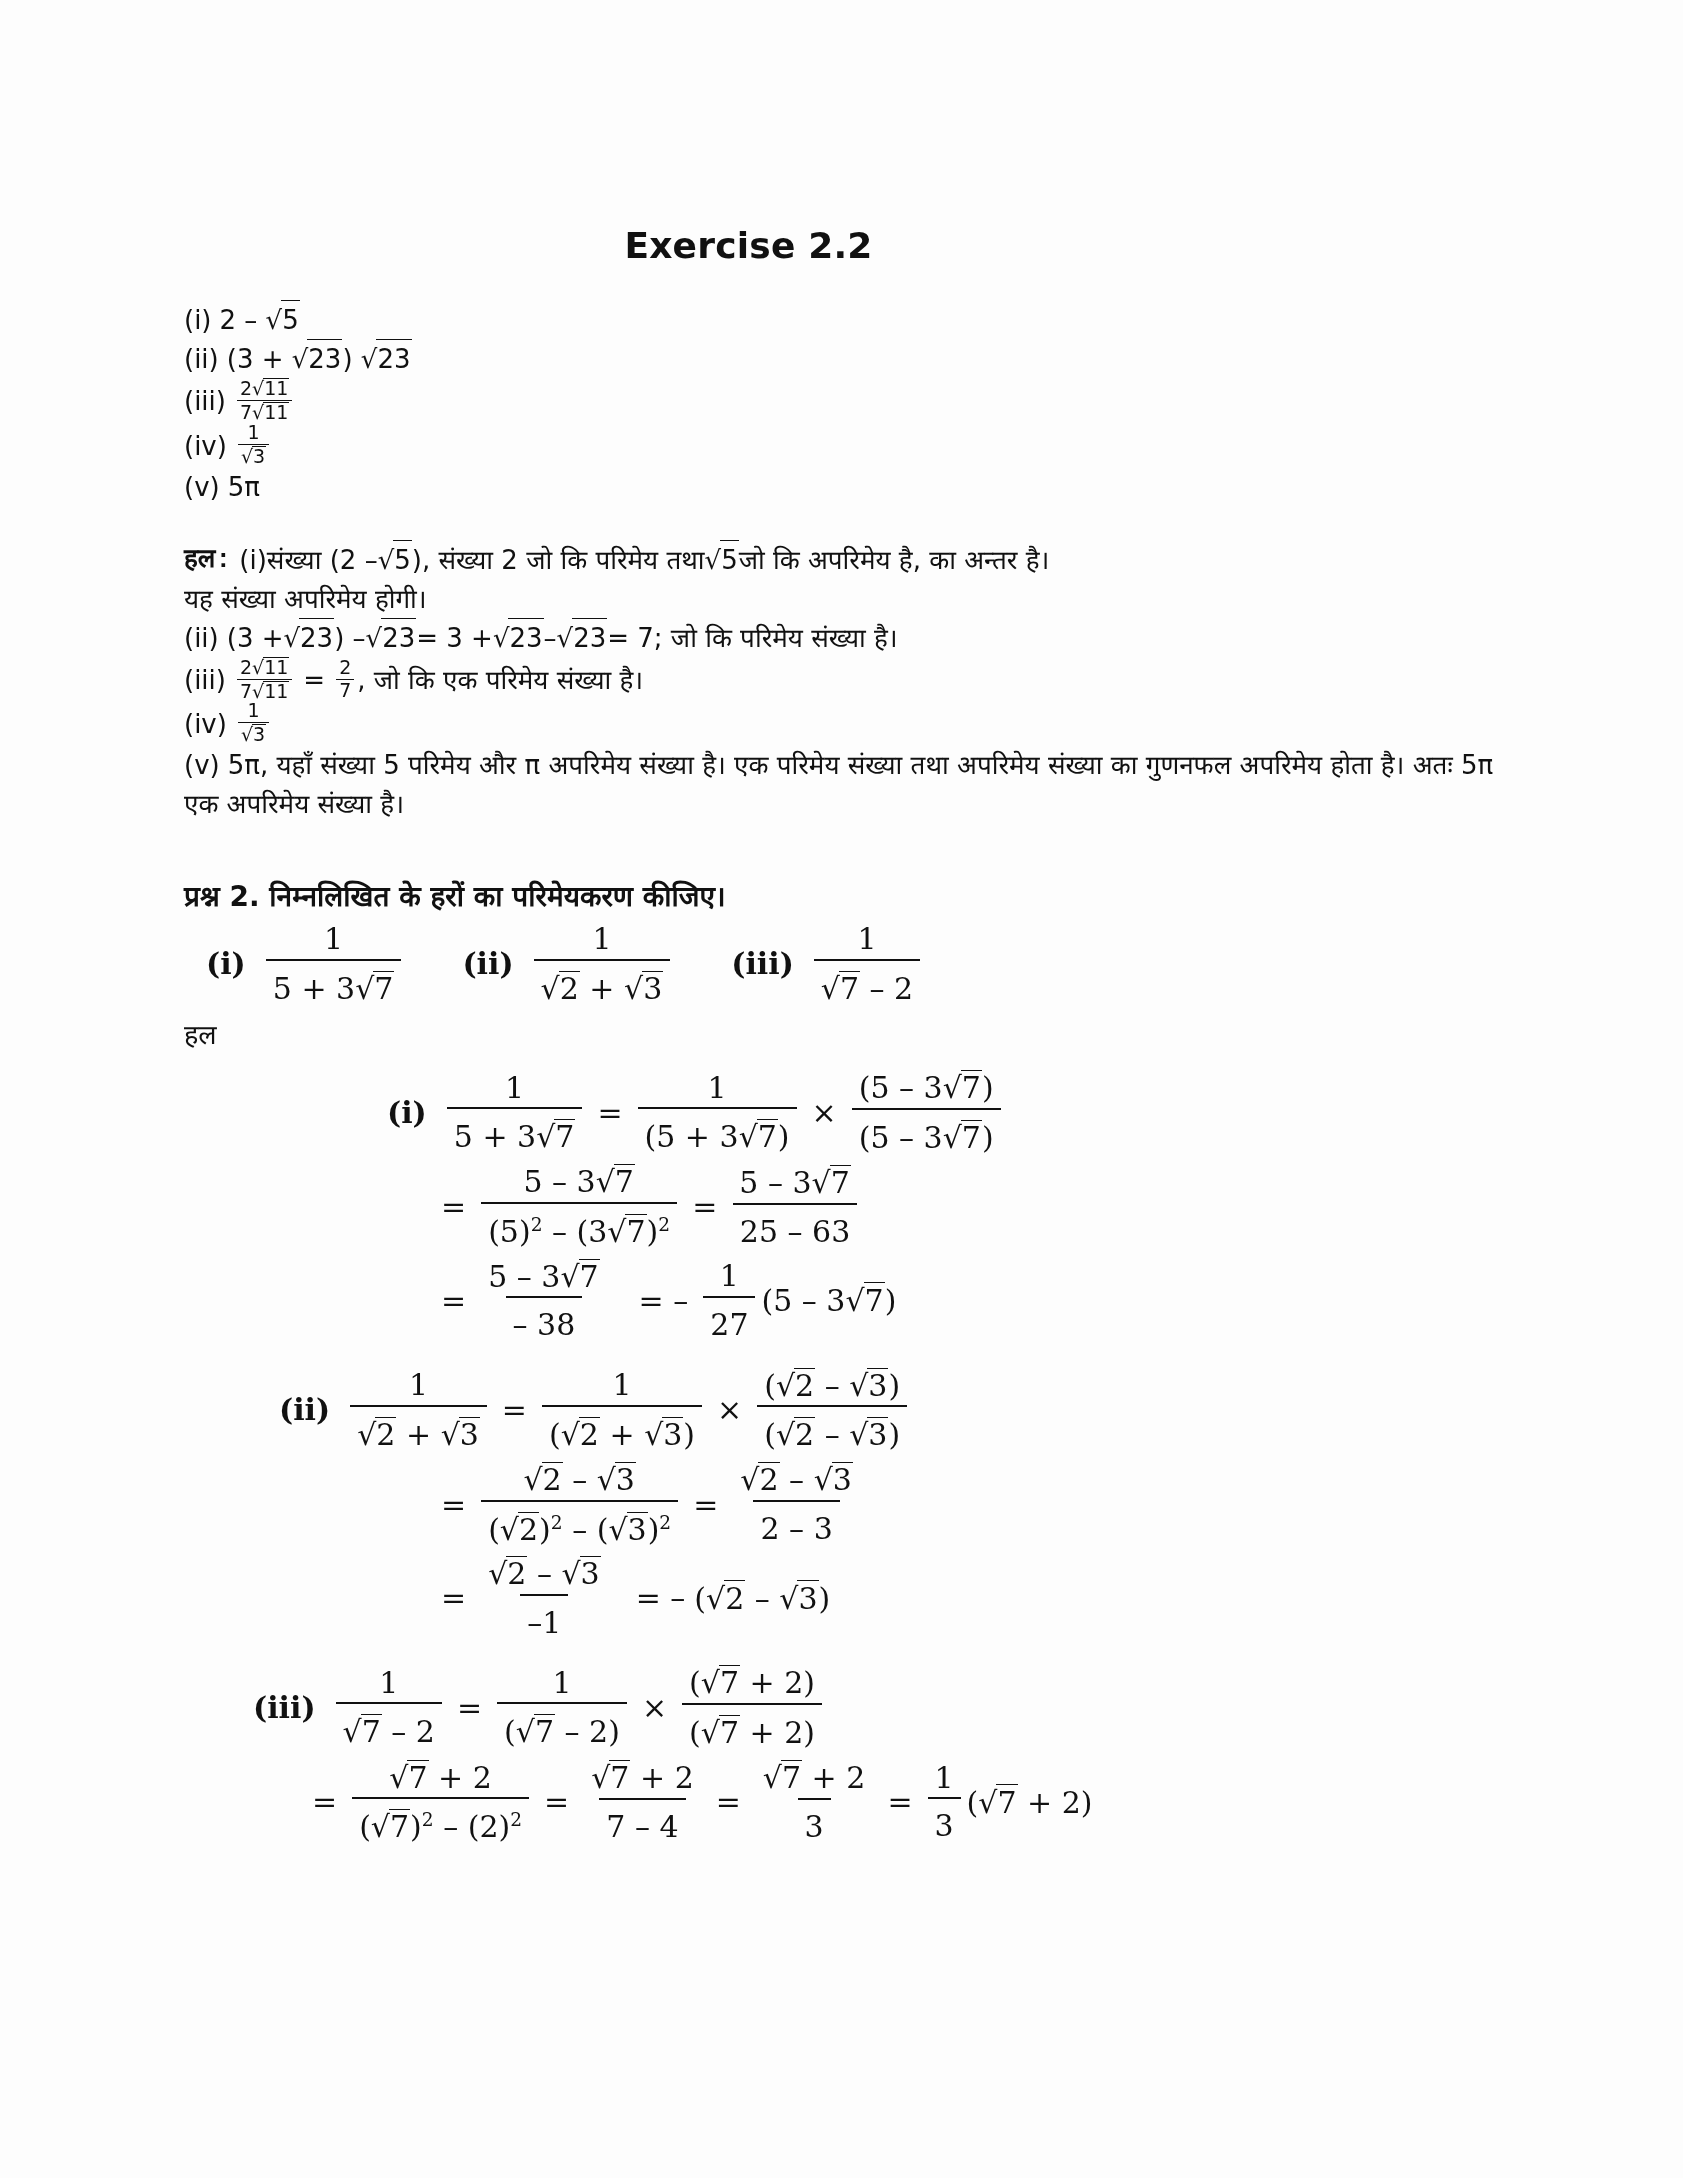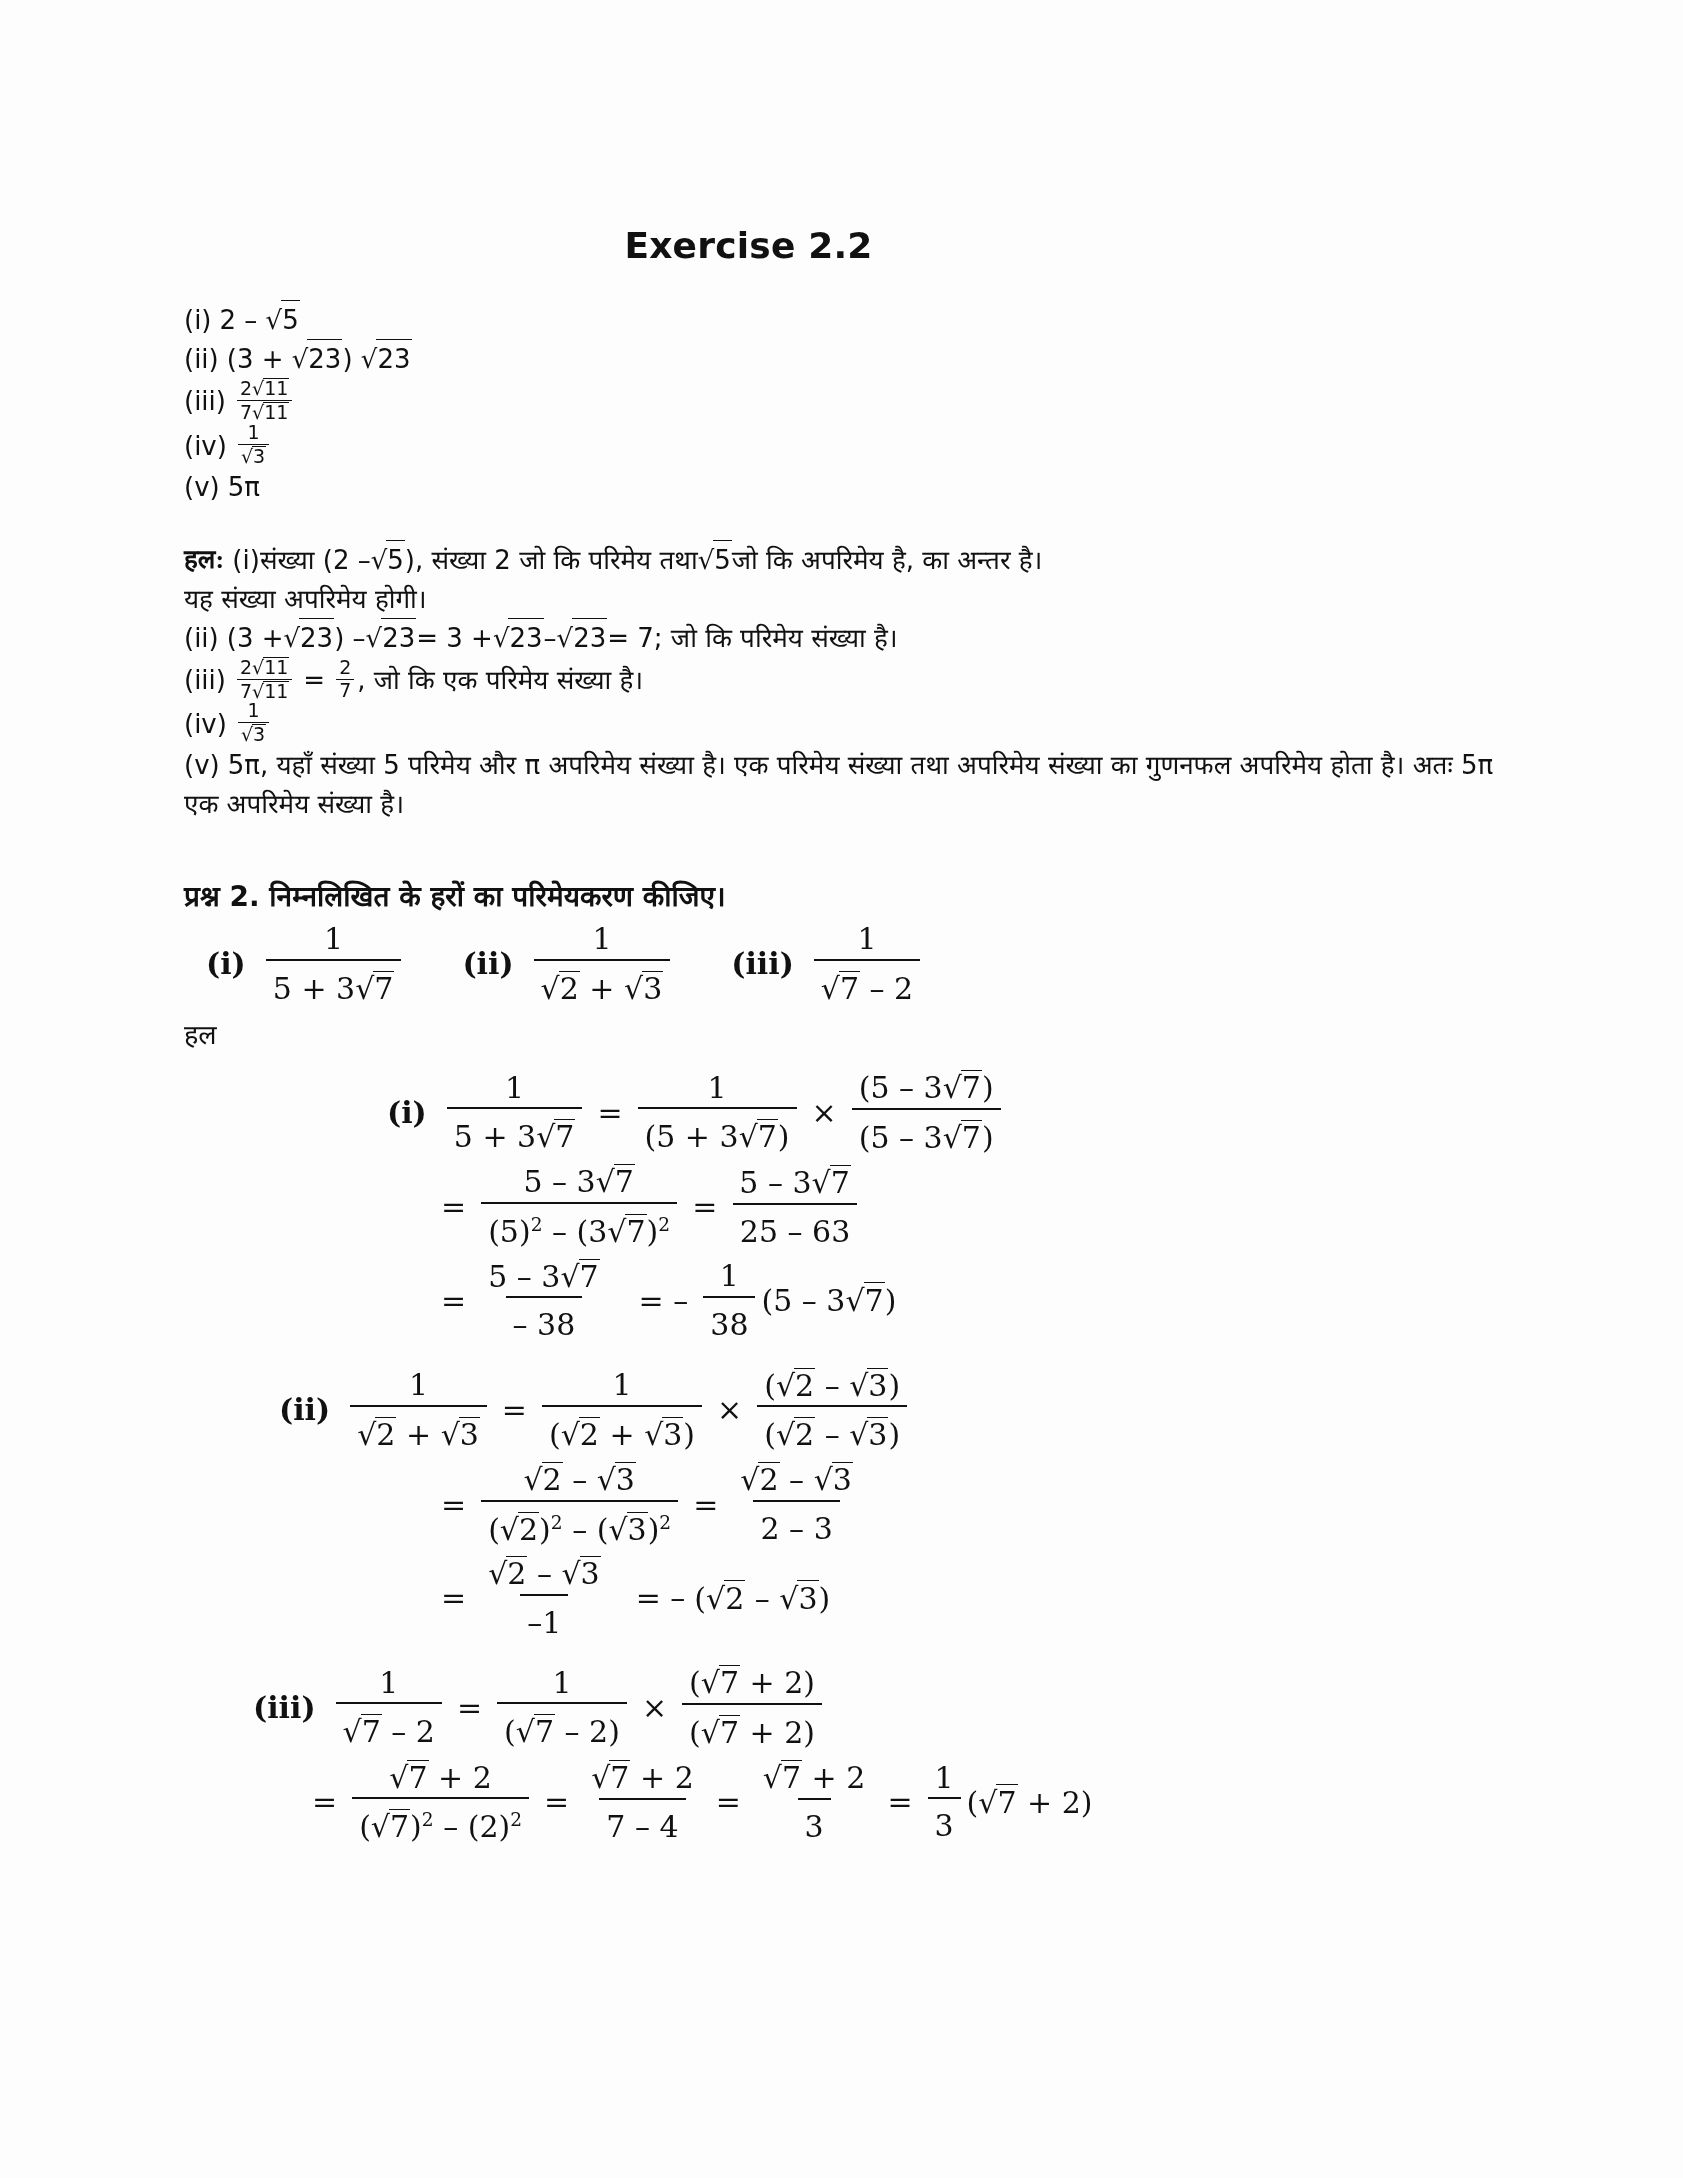--- a/index.html
+++ b/index.html
@@ -43,21 +43,21 @@
   }
   .q-heading {
     font-weight: bold;
     font-size: 28px;
     font-family: "DejaVu Sans", sans-serif;
     margin: 0 0 6px 0;
     line-height: 1.35;
   }
   .hal-label {
     font-weight: bold;
-    font-family: Liberation Serif, serif;
+    font-family: Liberation Mono, monospace;
     text-align: center;
   }
 
   
   .line {
     font-size: 26px;
     font-family: "DejaVu Sans", sans-serif;
     line-height: 1.48;
     margin: 0;
     display: flex;
@@ -320,21 +320,21 @@
 
     <div class="mathrow indent3" style="margin-top:10px">
       <span class="op">=</span>
       <span class="frac">
         <span class="num">5 – 3<span class="sqrt"><span class="rad">√</span><span class="rdc">7</span></span></span>
         <span class="den">– 38</span>
       </span>
       <span class="op" style="margin-left:26px">= –</span>
       <span class="frac">
         <span class="num">1</span>
-        <span class="den">38</span>
+        <span class="den">27</span>
       </span>
       <span>(5 – 3<span class="sqrt"><span class="rad">√</span><span class="rdc">7</span></span>)</span>
     </div>
 
     <div class="mathrow indent4" style="margin-top:26px">
       <span class="lbl">(ii)</span>
       <span class="frac">
         <span class="num">1</span>
         <span class="den"><span class="sqrt"><span class="rad">√</span><span class="rdc">2</span></span> + <span class="sqrt"><span class="rad">√</span><span class="rdc">3</span></span></span>
       </span>

